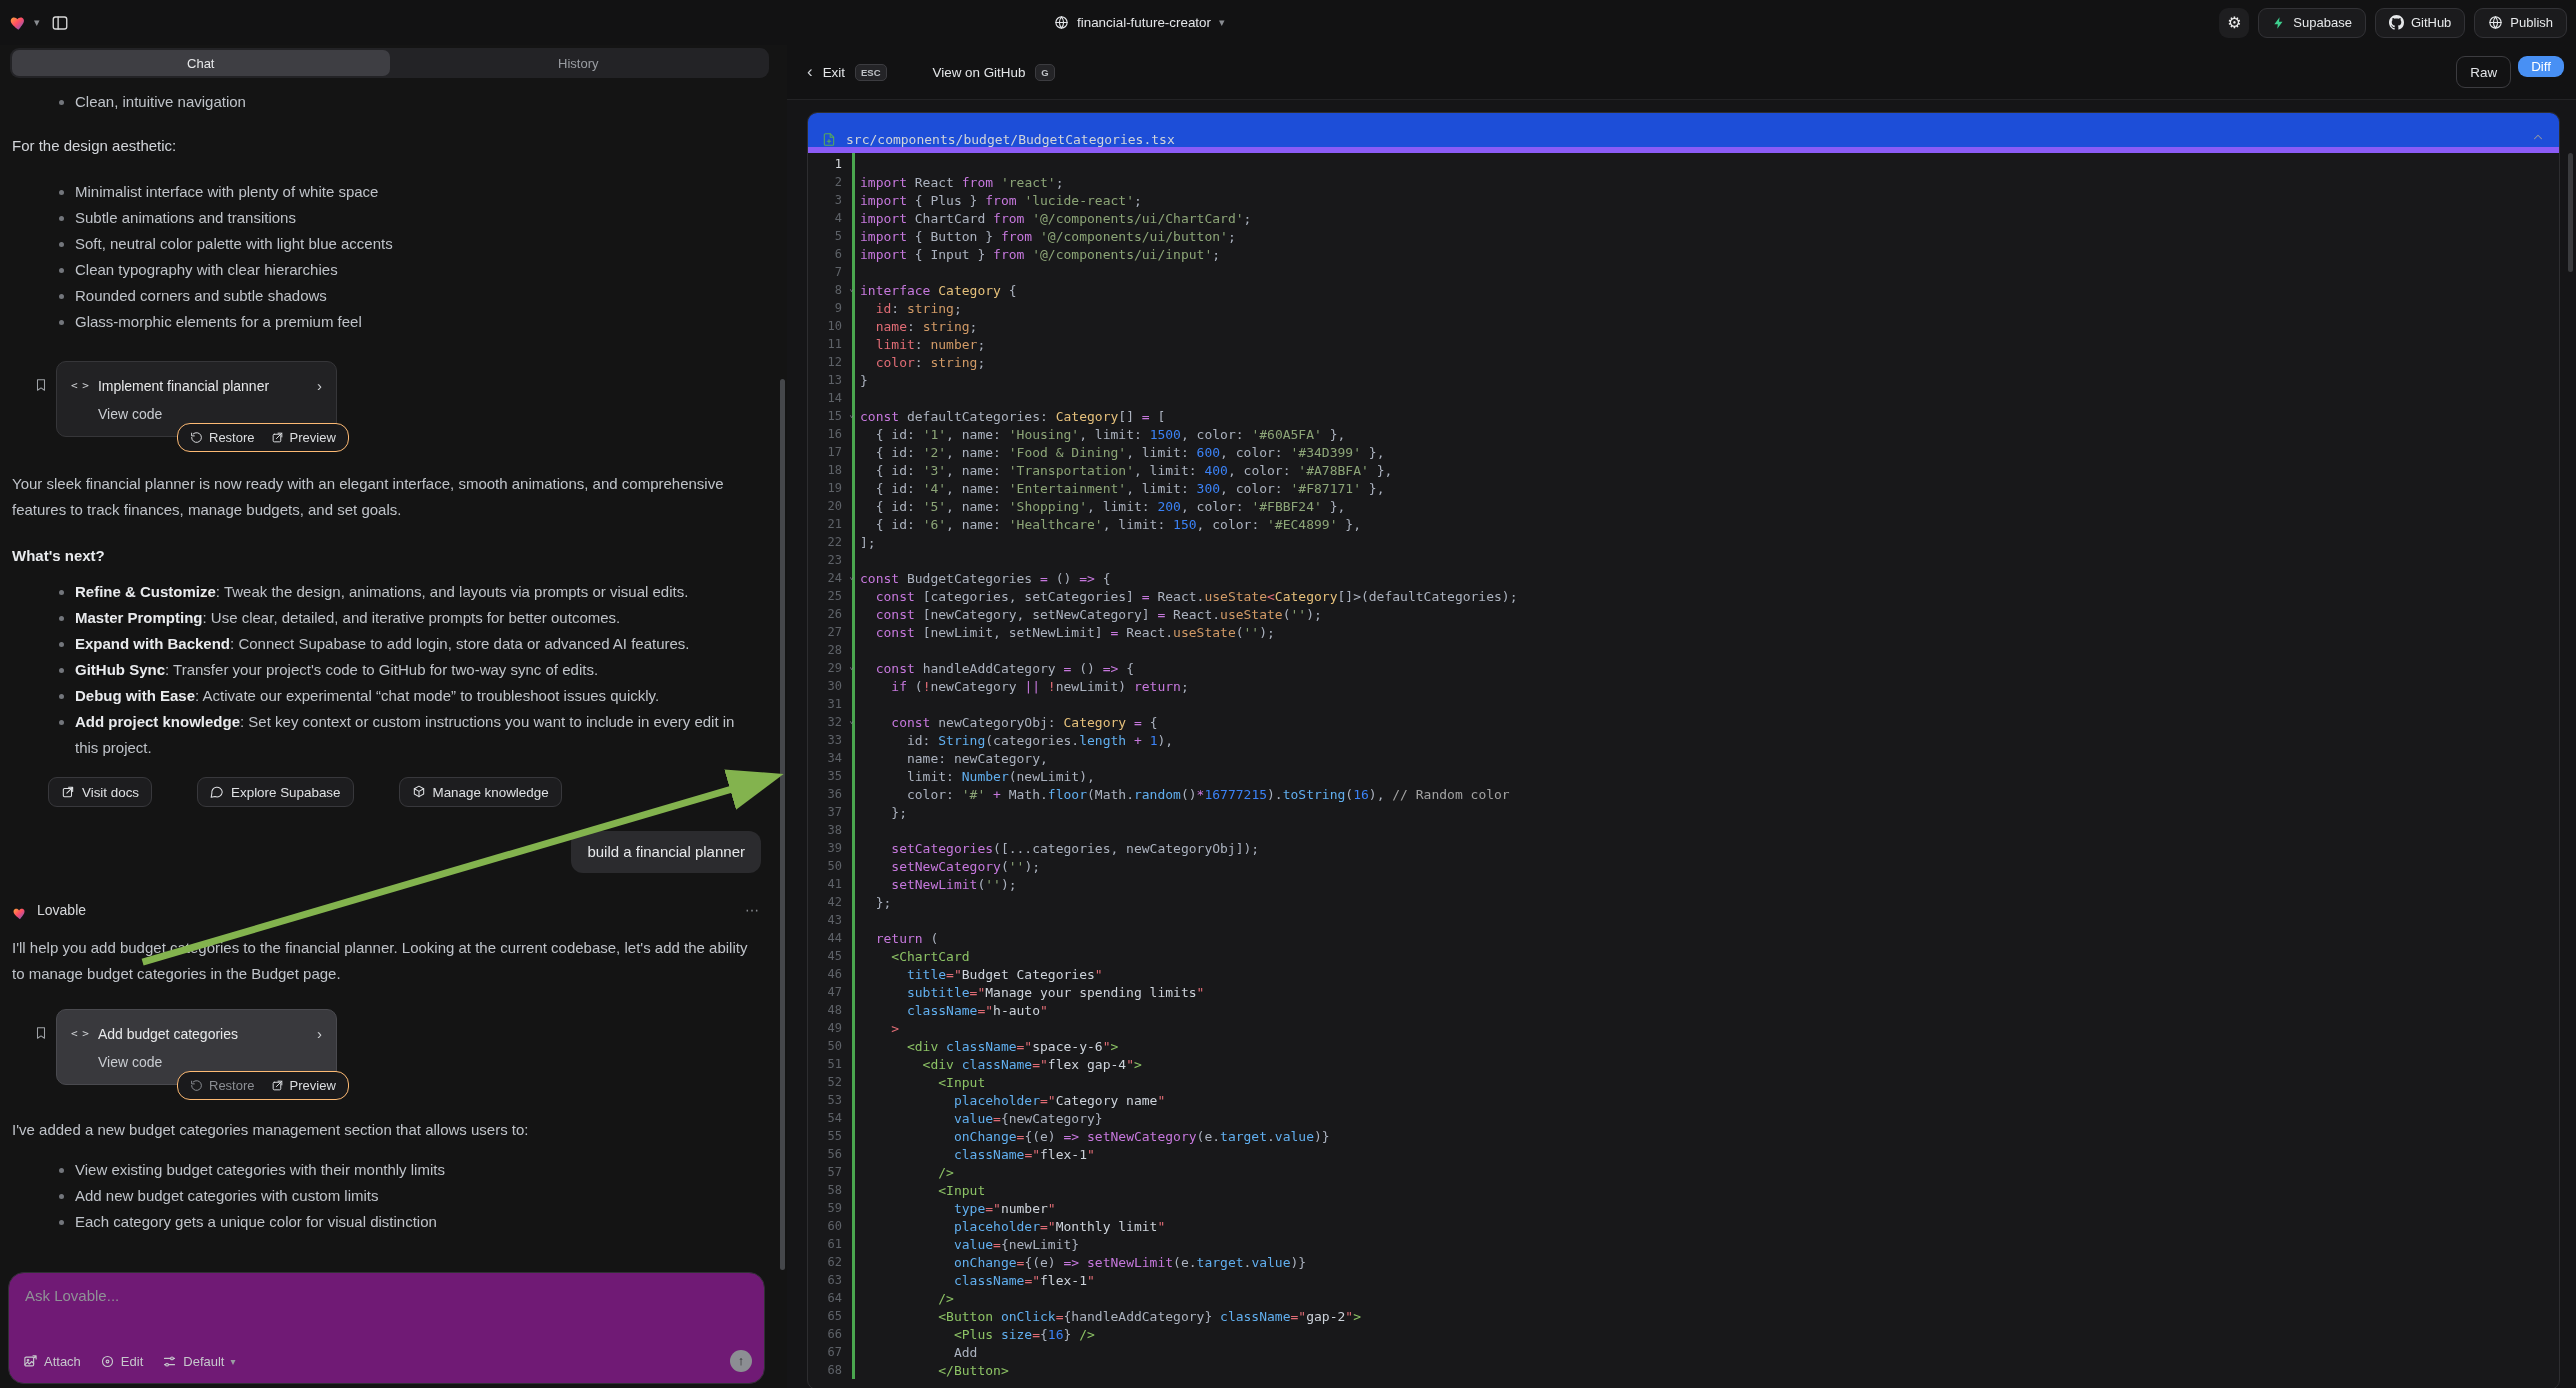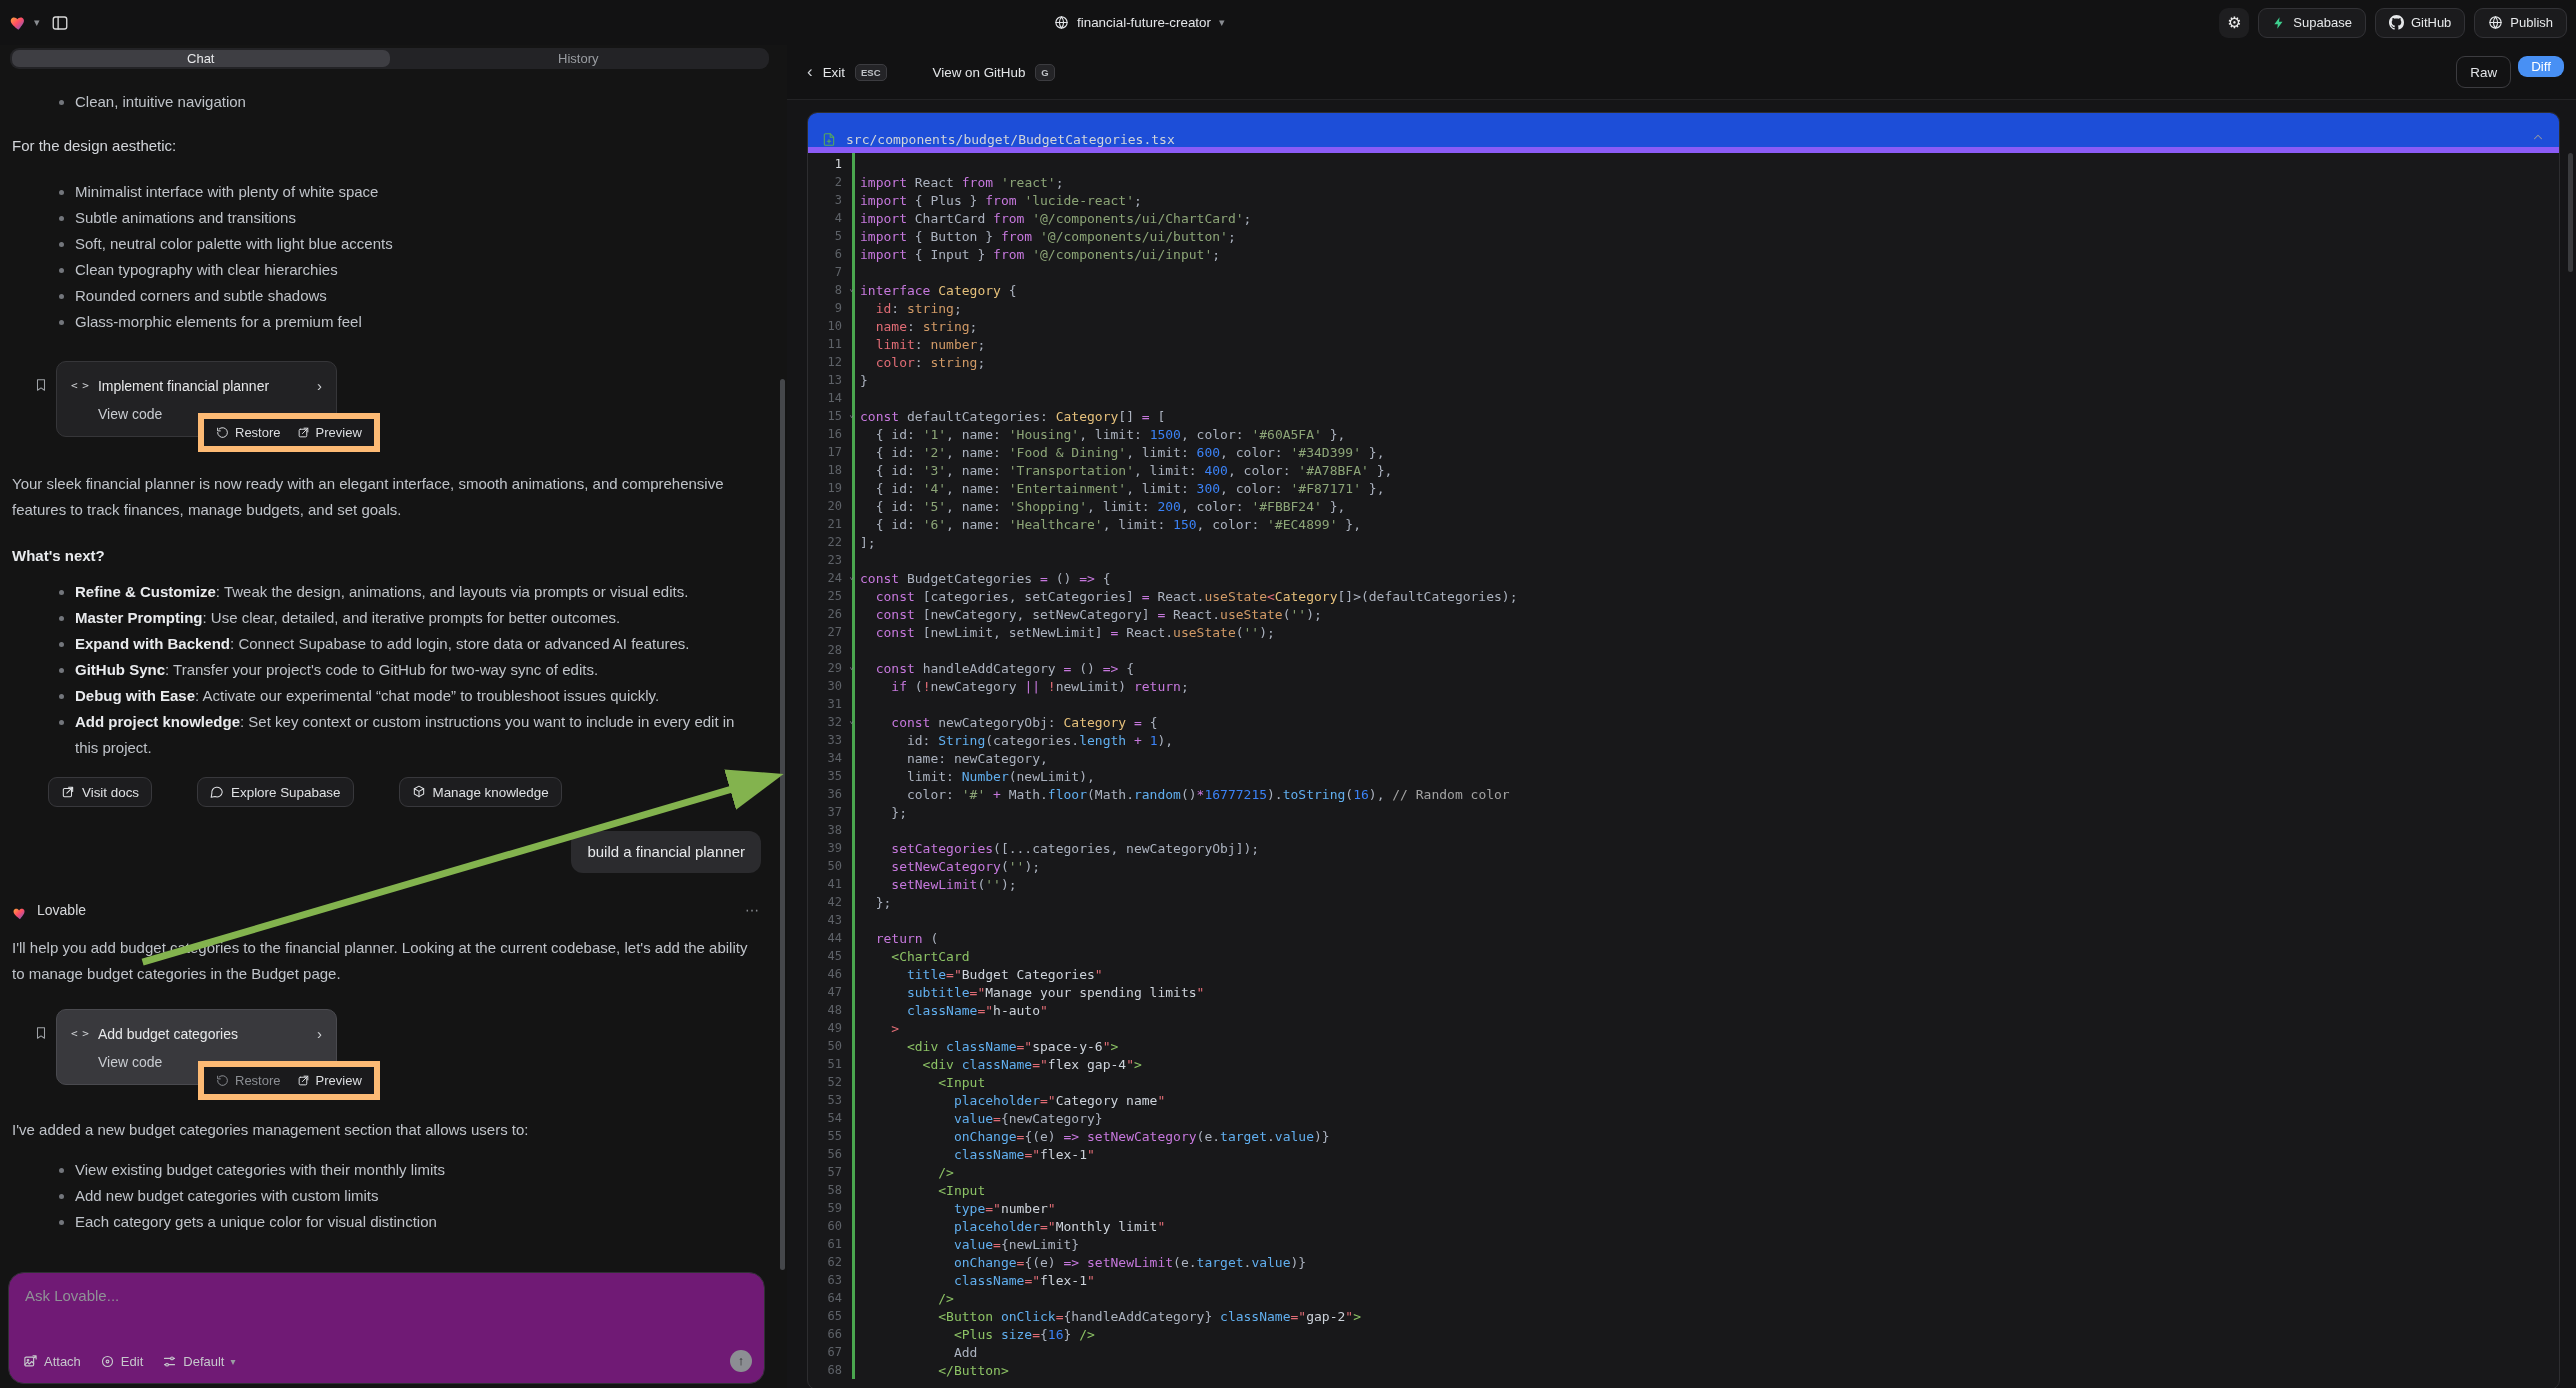--- a/index.html
+++ b/index.html
@@ -21,21 +21,21 @@
   .tb-btn { height:30px; display:flex; align-items:center; gap:7px; padding:0 13px; border-radius:9px;
             background:#1b1b1d; border:1px solid #323236; color:#e6e8ea; font-size:13px; cursor:pointer; }
   .gear-btn { width:30px; height:30px; border-radius:9px; background:#1e1e20; border:none; color:#ececec;
               font-size:16px; cursor:pointer; }
 
   
   .chat { position:absolute; top:45px; left:0; width:787px; bottom:0; background:#141414; }
   .codepanel { position:absolute; top:45px; left:787px; right:0; bottom:0; background:#121214; }
 
   
-  .tabs { position:absolute; top:3px; left:10px; right:18px; height:21px; background:#232326; border-radius:9px;
+  .tabs { position:absolute; top:3px; left:10px; right:18px; height:30px; background:#232326; border-radius:9px;
           padding:2px; display:flex; }
   .tab { flex:1; border:none; background:transparent; color:#9a9da2; font-size:13px; border-radius:7px; cursor:pointer; }
   .tab.sel { background:#3e3e43; color:#e8e9eb; }
 
   
   .chat-scroll { position:absolute; top:40px; left:0; right:0; bottom:94px; overflow:hidden;
                  padding:4px 26px 0 12px; font-size:15px; line-height:26px; color:#bfc3c9; }
   .chat-scroll ul { list-style:none; }
   .chat-scroll li { position:relative; padding-left:63px; }
   .chat-scroll li::before { content:""; position:absolute; left:47px; top:11px; width:5px; height:5px;
@@ -47,22 +47,22 @@
 
   .card-row { position:relative; margin-top:26px; margin-left:16px; }
   .bm { position:absolute; left:6px; top:14px; color:#9fa2a7; }
   .vcard { position:relative; width:281px; margin-left:28px; background:#222224; border:1px solid #363639;
            border-radius:10px; padding:11px 14px 13px 14px; }
   .vcard.sel { background:#39393d; border-color:#4a4a4f; }
   .vcard-top { display:flex; align-items:center; gap:10px; color:#e7e8ea; font-size:14px; cursor:pointer; }
   .code-glyph { font-family:"DejaVu Sans Mono", monospace; font-size:11px; color:#cfd1d4; letter-spacing:-1px; }
   .vcard-chev { margin-left:auto; color:#cfd1d4; font-size:15px; }
   .viewcode { margin-left:27px; margin-top:6px; font-size:14px; color:#c9ccd1; line-height:18px; cursor:pointer; }
-  .pill { position:absolute; left:141px; bottom:-16px; display:flex; align-items:center; gap:16px;
-          background:#1a1a1c; border:6px solid #fdba74; border-radius:0; padding:6px 12px; font-size:13px; color:#dddfe2; }
+  .pill { position:absolute; left:120px; bottom:-16px; display:flex; align-items:center; gap:16px;
+          background:#1a1a1c; border:1px solid #fdba74; border-radius:13px; padding:6px 12px; font-size:13px; color:#dddfe2; }
   .pill .pbtn { display:flex; align-items:center; gap:6px; background:none; border:none; color:#dcdee1; font-size:13px; cursor:pointer; }
   .pill .pbtn.dim { color:#8b8e93; }
 
   .para1 { margin-top:34px; }
   .para-n { margin-top:12px; }
   .para3 { margin-top:32px; }
   .ul2 { margin-top:10px; }
   .ul3 { margin-top:14px; }
 
   .action-row { margin-top:16px; display:flex; gap:9px; }

